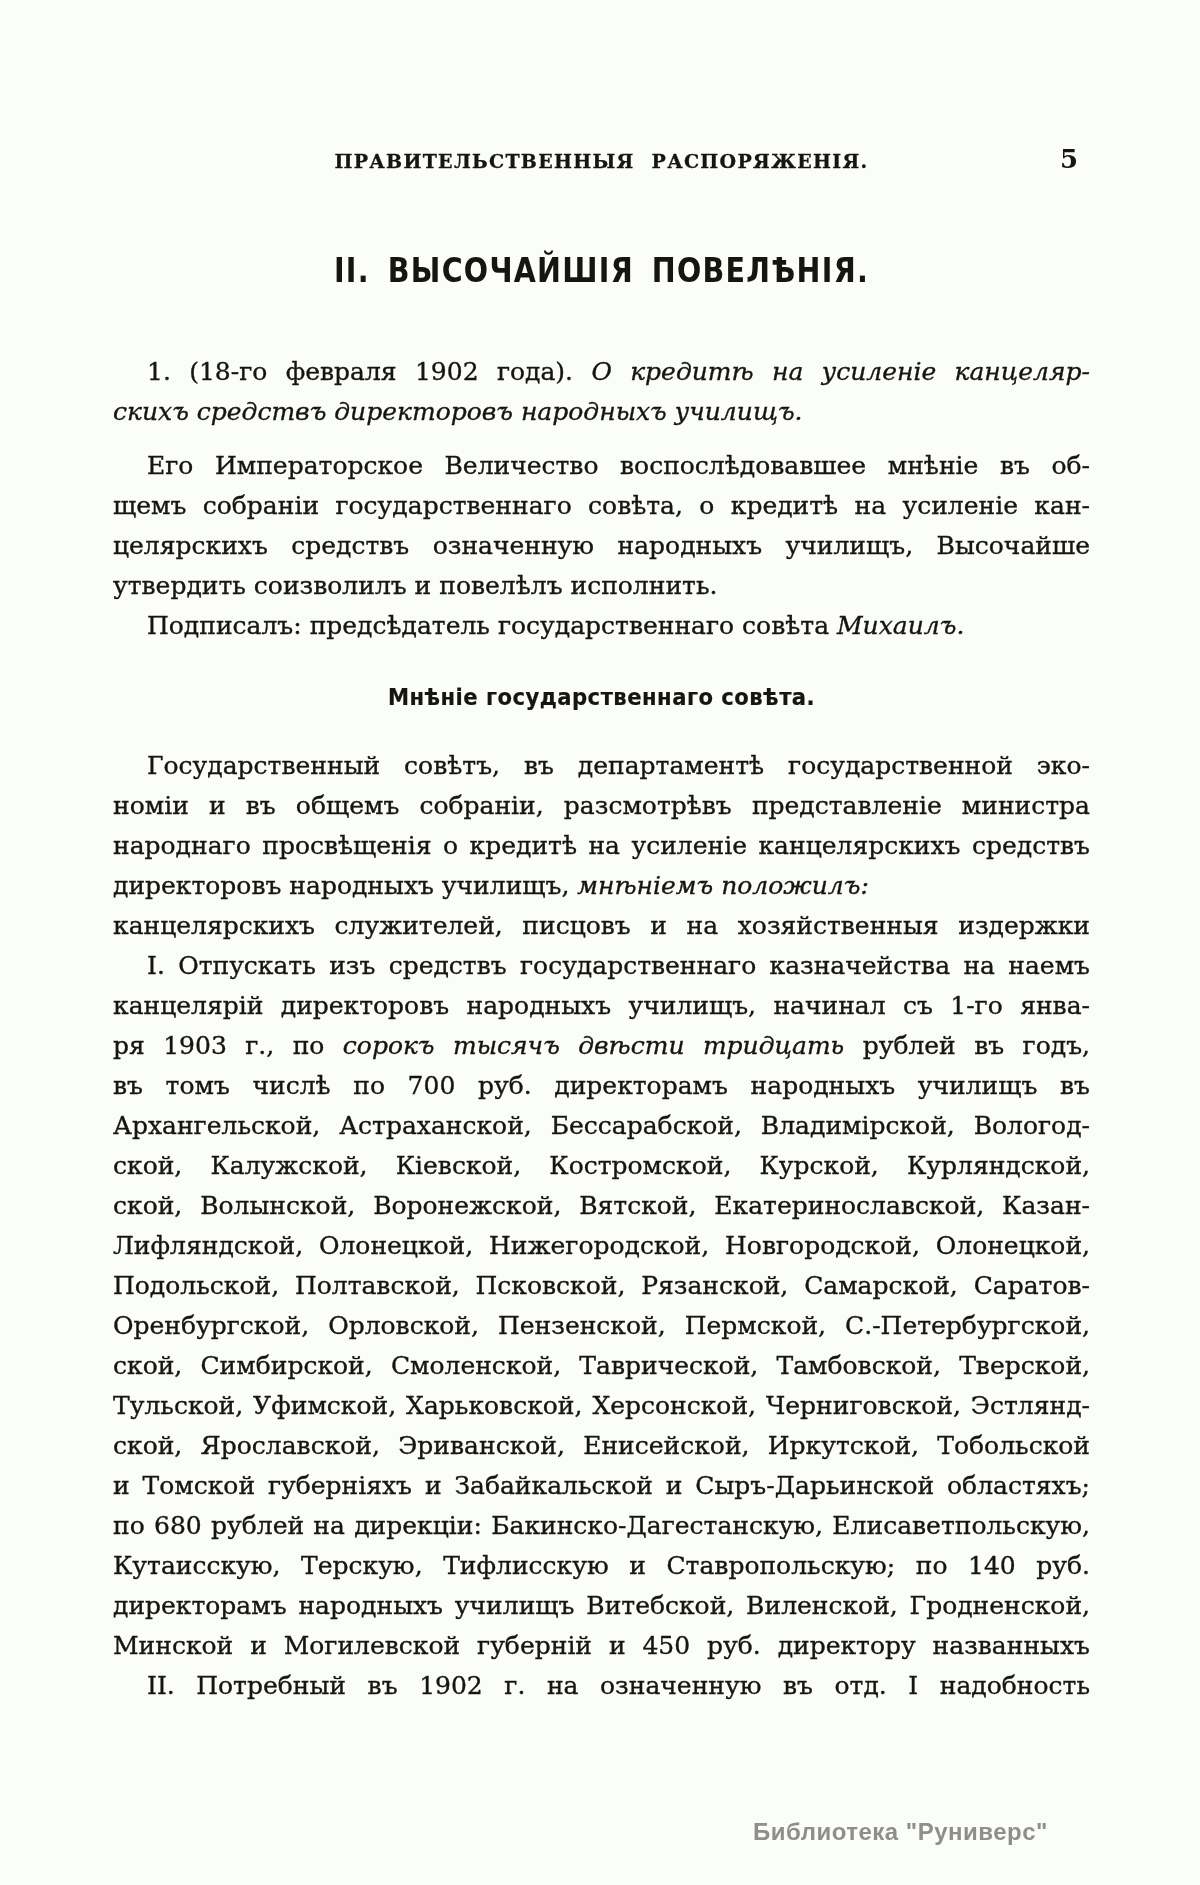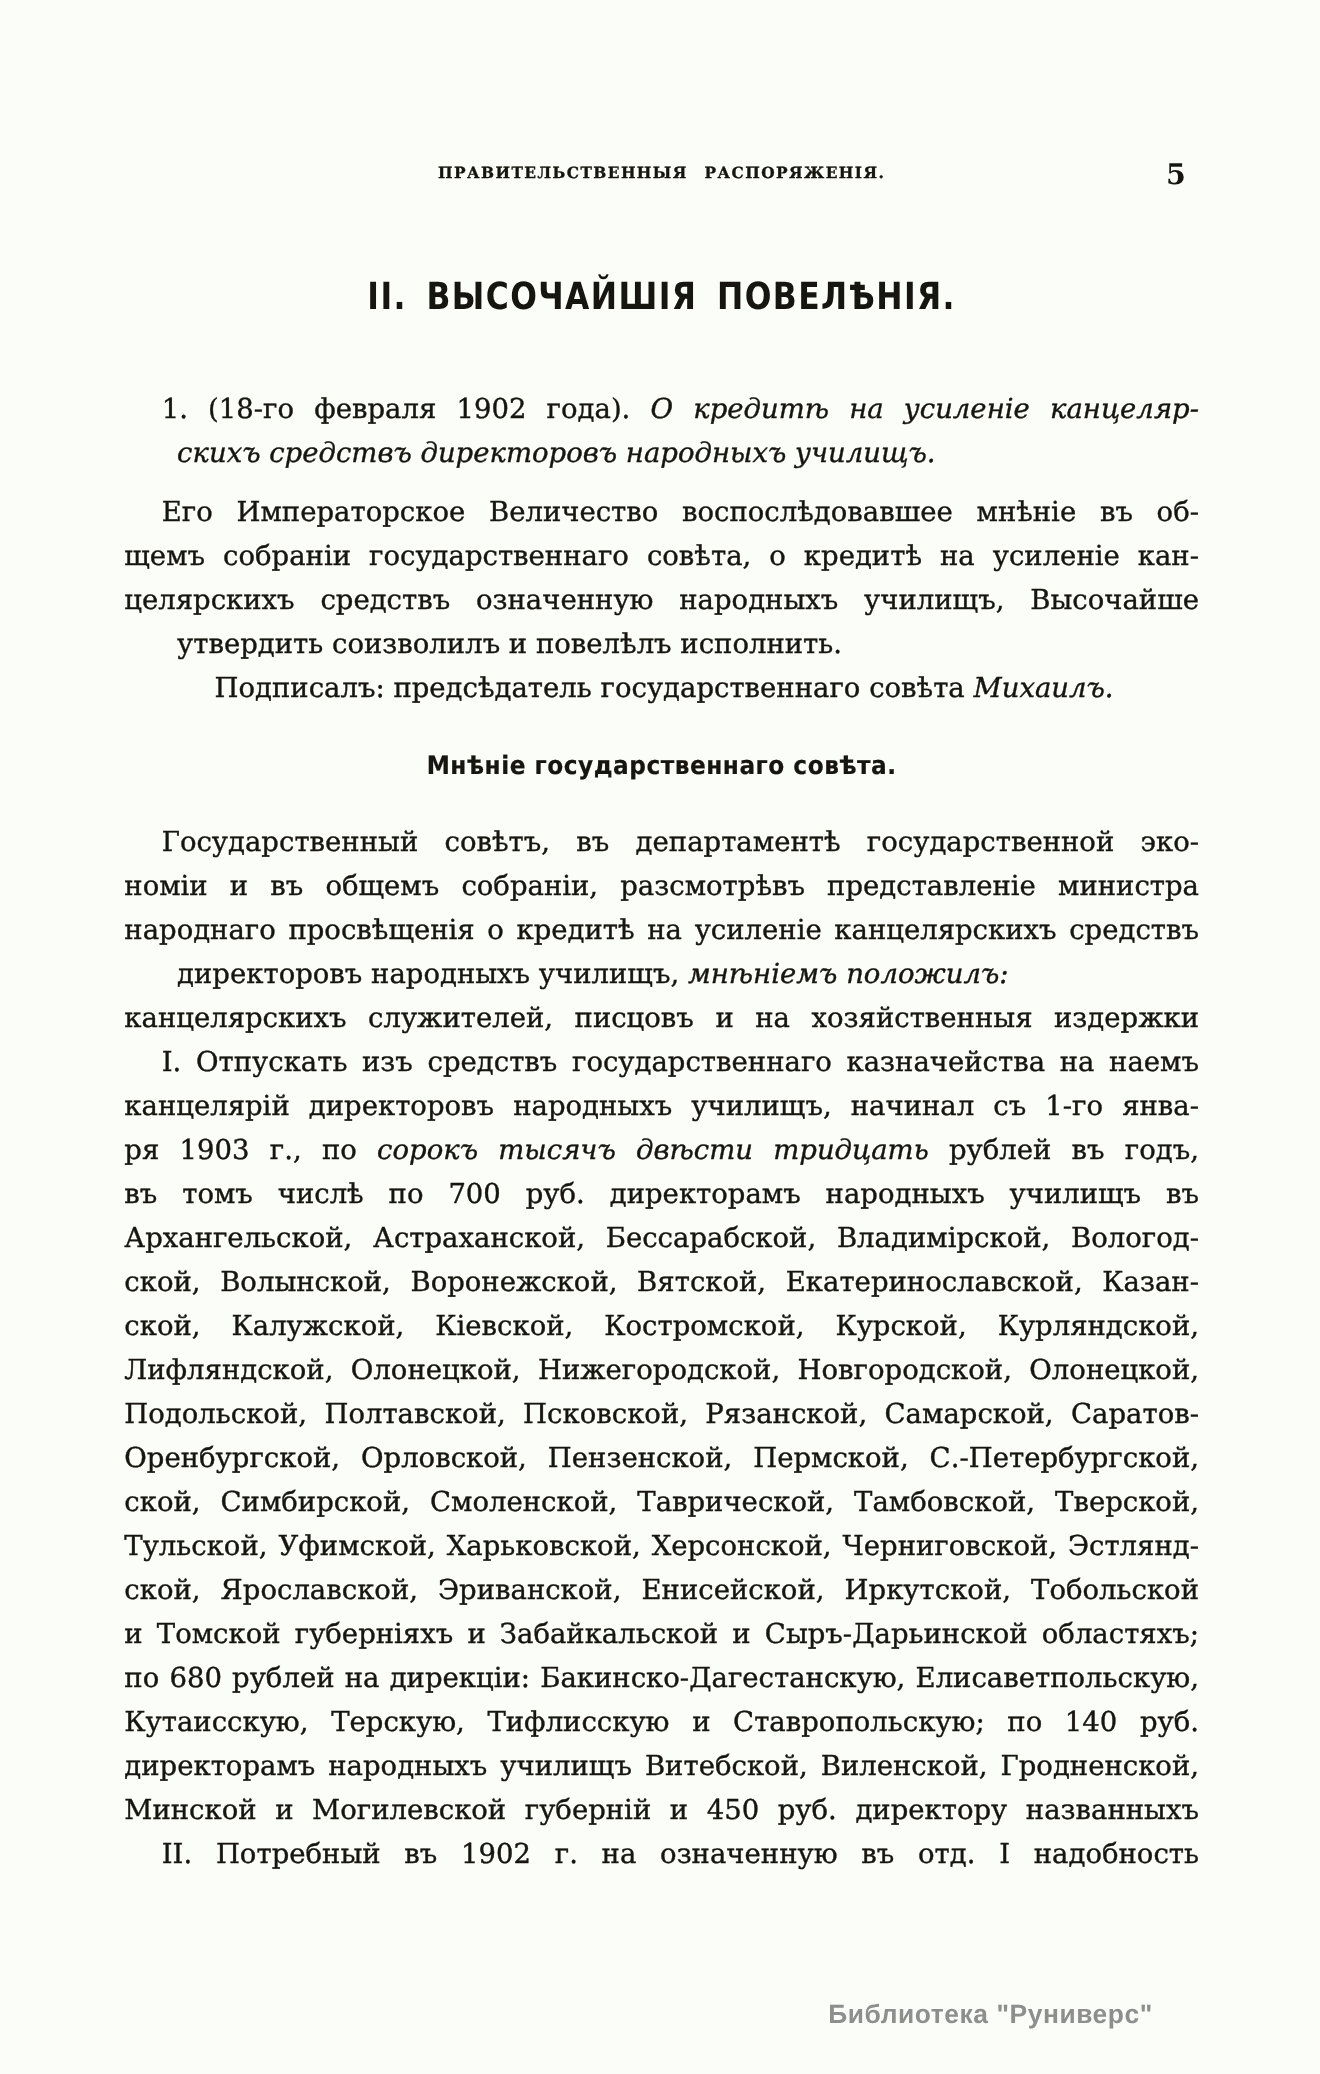--- a/index.html
+++ b/index.html
@@ -18,21 +18,21 @@
   .running-head {
     position: absolute;
     top: 150px;
     left: 113px;
     width: 977px;
     height: 34px;
   }
   .rh-title {
     display: block;
     text-align: center;
-    font-size: 14px;
+    font-size: 19px;
     font-weight: bold;
     letter-spacing: 1.3px;
     word-spacing: 9px;
     -webkit-text-stroke: 0.3px #17150f;
   }
   .rh-page {
     position: absolute;
     right: 12px;
     top: -6px;
     font-size: 26px;
@@ -65,21 +65,21 @@
     line-height: 40px;
     -webkit-text-stroke: 0.35px #17150f;
   }
   .para { margin: 0; }
   .para.gap { margin-top: 14px; }
   .line {
     text-align: justify;
     text-align-last: justify;
     white-space: nowrap;
   }
-  .line.last { text-align-last: left; white-space: normal; margin-left: 48px; }
+  .line.last { text-align-last: left; white-space: normal; }
   .line.indent { text-indent: 34px; }
   .it { font-style: italic; }
   .subheading {
     margin: 36px 0 34px 0;
     text-align: center;
     font-family: "DejaVu Sans", sans-serif;
     font-weight: bold;
     font-size: 23px;
     line-height: 30px;
     letter-spacing: 0.5px;
@@ -133,22 +133,22 @@
         <div class="line"><span>народнаго просвѣщенія о кредитѣ на усиленіе канцелярскихъ средствъ</span></div>
         <div class="line last"><span>директоровъ народныхъ училищъ, </span><span class="it">мнѣніемъ положилъ:</span></div>
       </div>
       <div class="para">
         <div class="line"><span>канцелярскихъ служителей, писцовъ и на хозяйственныя издержки</span></div>
         <div class="line indent"><span>I. Отпускать изъ средствъ государственнаго казначейства на наемъ</span></div>
         <div class="line"><span>канцелярій директоровъ народныхъ училищъ, начинал съ 1-го янва-</span></div>
         <div class="line"><span>ря 1903 г., по </span><span class="it">сорокъ тысячъ двѣсти тридцать</span><span> рублей въ годъ,</span></div>
         <div class="line"><span>въ томъ числѣ по 700 руб. директорамъ народныхъ училищъ въ</span></div>
         <div class="line"><span>Архангельской, Астраханской, Бессарабской, Владимірской, Вологод-</span></div>
+        <div class="line"><span>ской, Калужской, Кіевской, Костромской, Курской, Курляндской,</span></div>
         <div class="line"><span>ской, Волынской, Воронежской, Вятской, Екатеринославской, Казан-</span></div>
-        <div class="line"><span>ской, Калужской, Кіевской, Костромской, Курской, Курляндской,</span></div>
         <div class="line"><span>Лифляндской, Олонецкой, Нижегородской, Новгородской, Олонецкой,</span></div>
         <div class="line"><span>Подольской, Полтавской, Псковской, Рязанской, Самарской, Саратов-</span></div>
         <div class="line"><span>Оренбургской, Орловской, Пензенской, Пермской, С.-Петербургской,</span></div>
         <div class="line"><span>ской, Симбирской, Смоленской, Таврической, Тамбовской, Тверской,</span></div>
         <div class="line"><span>Тульской, Уфимской, Харьковской, Херсонской, Черниговской, Эстлянд-</span></div>
         <div class="line"><span>ской, Ярославской, Эриванской, Енисейской, Иркутской, Тобольской</span></div>
         <div class="line"><span>и Томской губерніяхъ и Забайкальской и Сыръ-Дарьинской областяхъ;</span></div>
         <div class="line"><span>по 680 рублей на дирекціи: Бакинско-Дагестанскую, Елисаветпольскую,</span></div>
         <div class="line"><span>Кутаисскую, Терскую, Тифлисскую и Ставропольскую; по 140 руб.</span></div>
         <div class="line"><span>директорамъ народныхъ училищъ Витебской, Виленской, Гродненской,</span></div>

